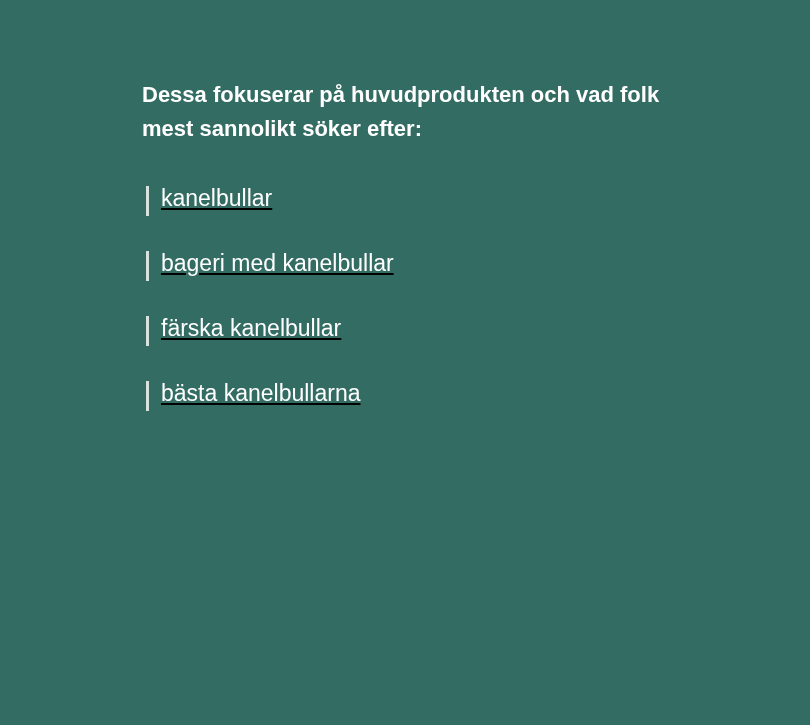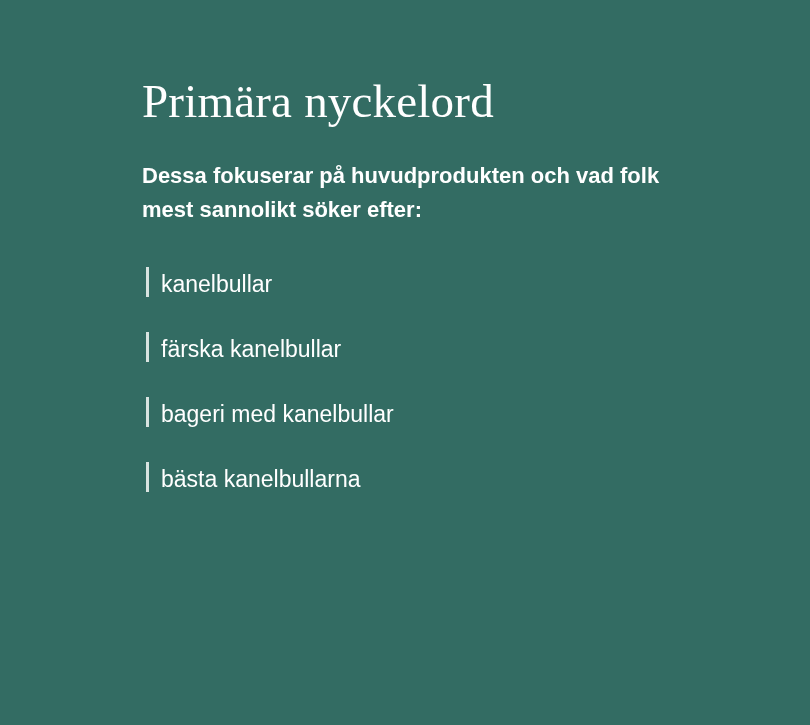--- a/index.html
+++ b/index.html
@@ -39,22 +39,23 @@
     margin: 0 0 40px 0;
     max-width: 540px;
   }
   .keyword-list {
     list-style: none;
     margin: 0;
     padding: 0 0 0 4px;
   }
   .keyword-item {
     display: flex;
-    align-items: flex-end;
+    align-items: flex-start;
     margin-bottom: 35px;
+    text-decoration: underline;
   }
   .keyword-item:last-child {
     margin-bottom: 16px;
   }
   .bar {
     width: 3px;
     height: 30px;
     background: #d8e3e0;
     margin-right: 12px;
     flex: 0 0 auto;
@@ -65,36 +66,35 @@
     line-height: 1.1;
     color: #ffffff;
     font-weight: 400;
   }
 </style>
 </head>
 <body>
 
 <div class="slide">
 
-  <h1 class="title">Primära nyckelord</h1>
 
   <p class="subtitle">Dessa fokuserar på huvudprodukten och vad folk mest sannolikt söker efter:</p>
 
   <ul class="keyword-list">
     <li class="keyword-item">
       <span class="bar"></span>
       <span class="keyword-text">kanelbullar</span>
     </li>
     <li class="keyword-item">
       <span class="bar"></span>
-      <span class="keyword-text">färska kanelbullar</span>
+      <span class="keyword-text">bageri med kanelbullar</span>
     </li>
     <li class="keyword-item">
       <span class="bar"></span>
-      <span class="keyword-text">bageri med kanelbullar</span>
+      <span class="keyword-text">färska kanelbullar</span>
     </li>
     <li class="keyword-item">
       <span class="bar"></span>
       <span class="keyword-text">bästa kanelbullarna</span>
     </li>
   </ul>
 
 </div>
 
 </body></html>

